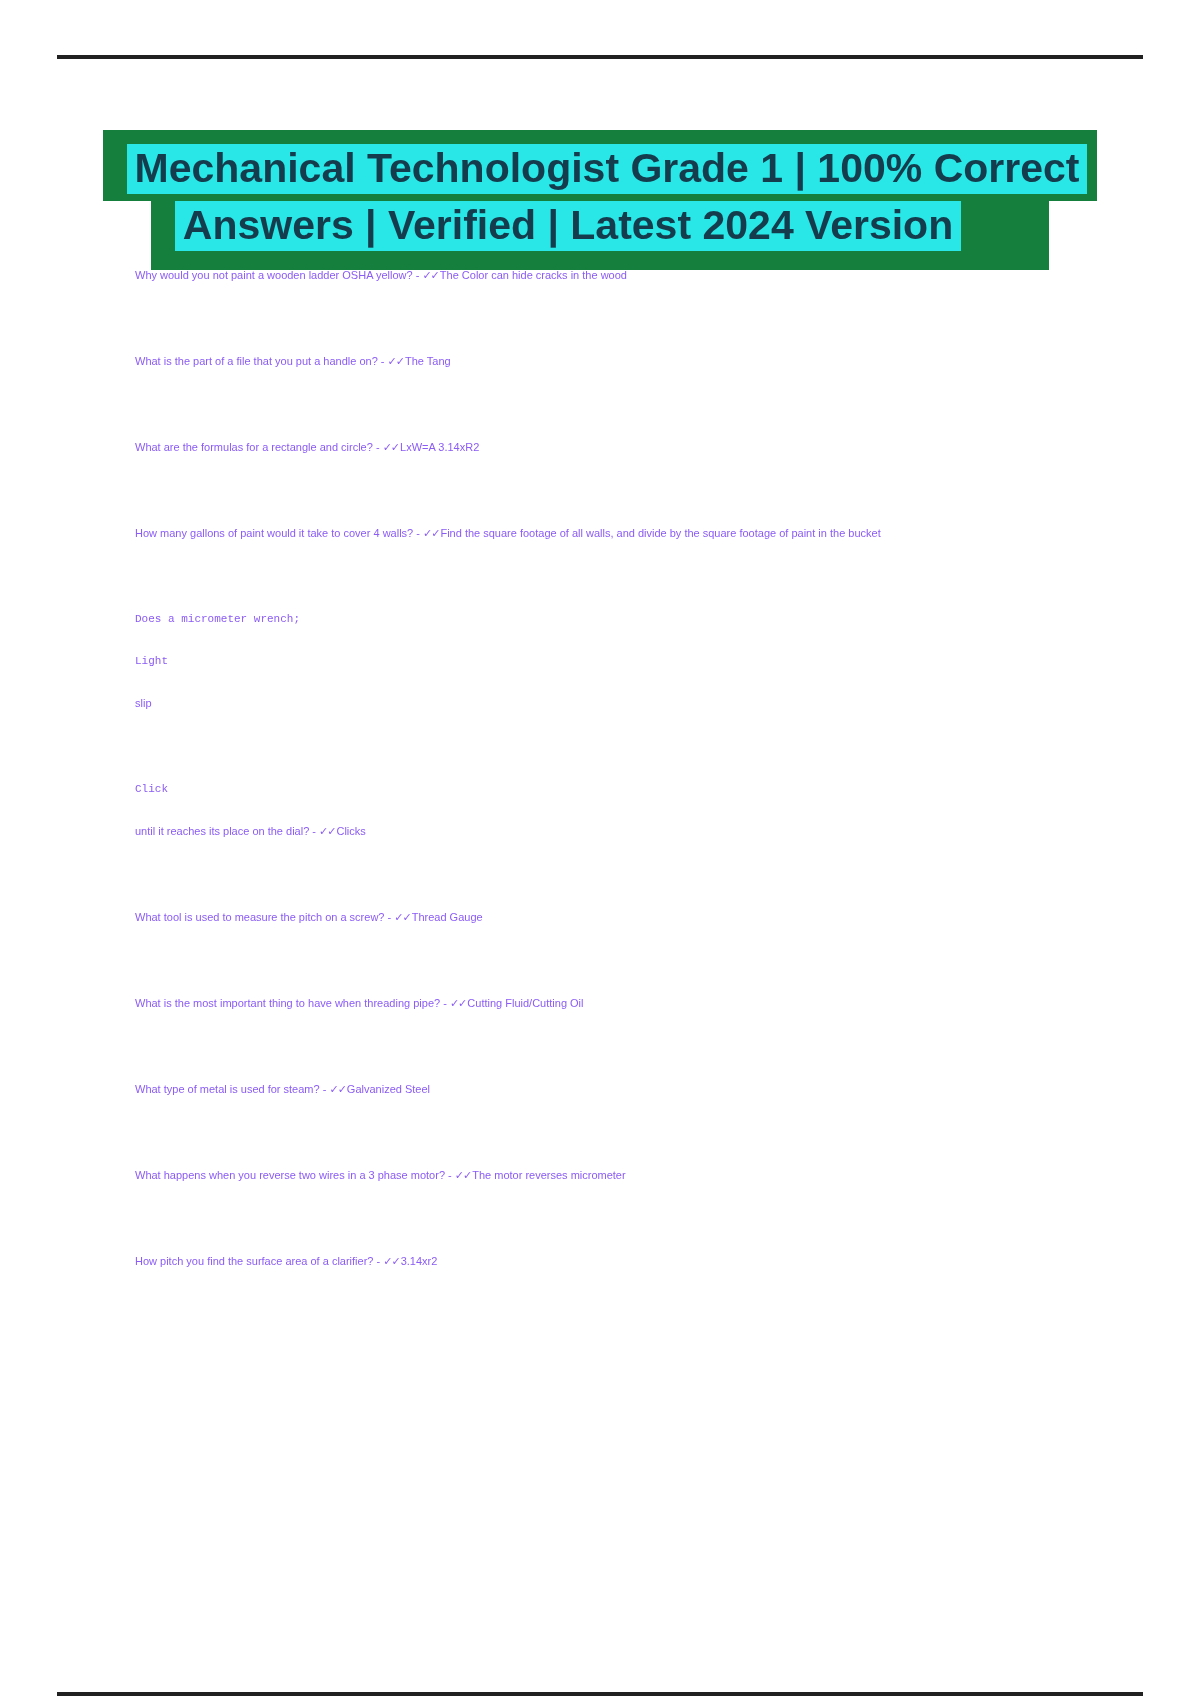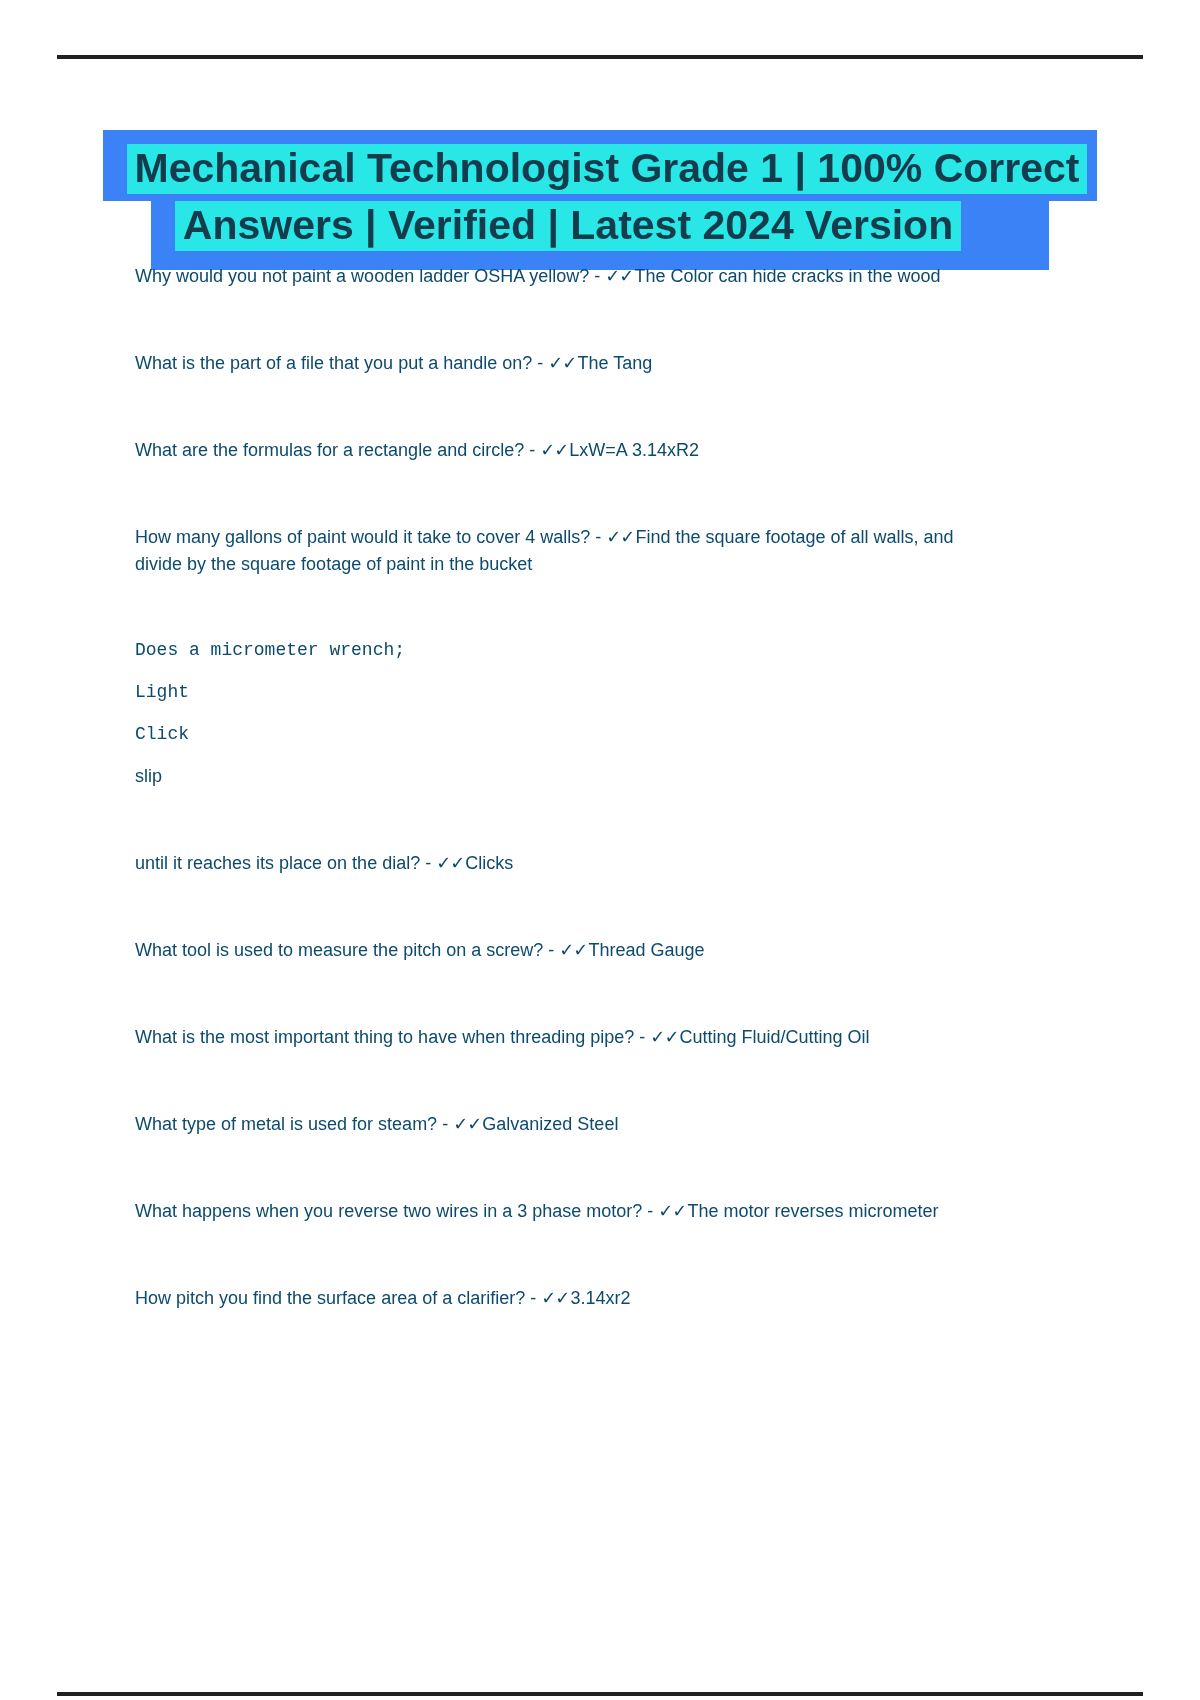--- a/index.html
+++ b/index.html
@@ -27,42 +27,42 @@
     left: 0;
     width: 1200px;
     text-align: center;
   }
   .title-line {
     display: block;
     line-height: 0;
   }
   .title-outer {
     display: inline-block;
-    background: #3b82f6;
+    background: #15803d;
     line-height: 48px;
   }
   .title-outer.first { padding: 14px 10px 0 24px; }
   .title-outer.second { padding: 0 88px 12px 24px; }
   .title-mark {
     background: #29e7e7;
     color: #143c4c;
     font-size: 41px;
     font-weight: 700;
     letter-spacing: 0px;
     padding: 1px 8px 3px 8px;
   }
 
   .content {
     position: absolute;
     left: 135px;
     top: 262px;
     width: 858px;
-    font-size: 18px;
+    font-size: 11px;
     line-height: 27px;
-    color: #0c4a6e;
+    color: #8b5cf6;
   }
   .qa {
     margin: 0 0 59px 0;
   }
   .qa.gap-small {
     margin-bottom: 15px;
     font-family: Liberation Mono, monospace;
   }
   .checks {
     font-weight: 700;
@@ -85,22 +85,22 @@
   </span>
 </div>
 
 <div class="content">
   <p class="qa"><span>Why would you not paint a wooden ladder OSHA yellow? - </span><span class="checks">✓✓</span><span>The Color can hide cracks in the wood</span></p>
   <p class="qa"><span>What is the part of a file that you put a handle on? - </span><span class="checks">✓✓</span><span>The Tang</span></p>
   <p class="qa"><span>What are the formulas for a rectangle and circle? - </span><span class="checks">✓✓</span><span>LxW=A 3.14xR2</span></p>
   <p class="qa"><span>How many gallons of paint would it take to cover 4 walls? - </span><span class="checks">✓✓</span><span>Find the square footage of all walls, and divide by the square footage of paint in the bucket</span></p>
   <p class="qa gap-small"><span>Does a micrometer wrench;</span></p>
   <p class="qa gap-small"><span>Light</span></p>
+  <p class="qa"><span>slip</span></p>
   <p class="qa gap-small"><span>Click</span></p>
-  <p class="qa"><span>slip</span></p>
   <p class="qa"><span>until it reaches its place on the dial? - </span><span class="checks">✓✓</span><span>Clicks</span></p>
   <p class="qa"><span>What tool is used to measure the pitch on a screw? - </span><span class="checks">✓✓</span><span>Thread Gauge</span></p>
   <p class="qa"><span>What is the most important thing to have when threading pipe? - </span><span class="checks">✓✓</span><span>Cutting Fluid/Cutting Oil</span></p>
   <p class="qa"><span>What type of metal is used for steam? - </span><span class="checks">✓✓</span><span>Galvanized Steel</span></p>
   <p class="qa"><span>What happens when you reverse two wires in a 3 phase motor? - </span><span class="checks">✓✓</span><span>The motor reverses micrometer</span></p>
   <p class="qa"><span>How pitch you find the surface area of a clarifier? - </span><span class="checks">✓✓</span><span>3.14xr2</span></p>
 </div>
 
 <div class="rule rule-bottom"></div>
 

